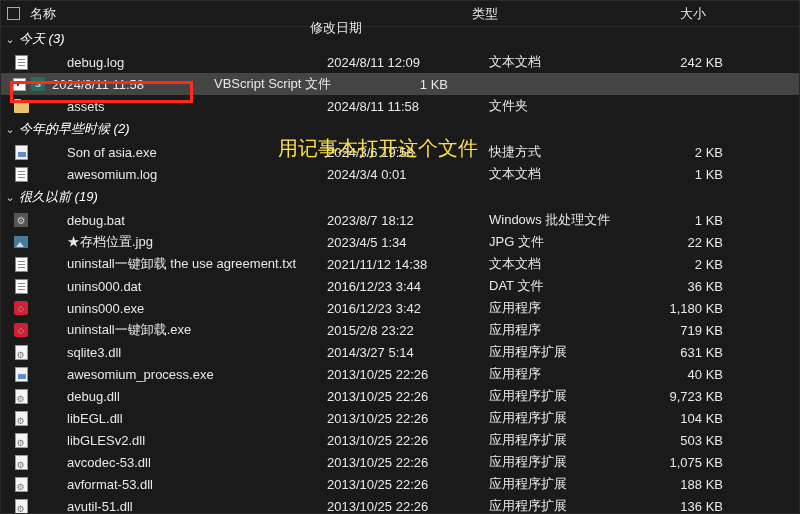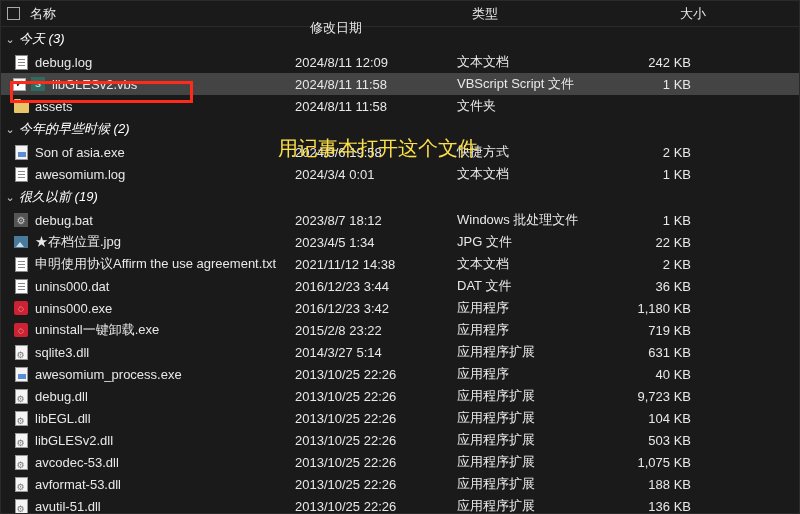--- a/index.html
+++ b/index.html
@@ -77,21 +77,21 @@
     line-height: 1;
   }
   .file-row .ico {
     width: 16px; height: 16px;
     margin-right: 6px;
     display: inline-flex;
     align-items: center;
     justify-content: center;
     flex-shrink: 0;
   }
-  .file-row .name { flex: 0 0 260px; white-space: nowrap; overflow: hidden; }
+  .file-row .name { flex: 0 0 260px; white-space: nowrap; overflow: hidden; margin-left: 32px; }
   .file-row.selected .name { flex: 0 0 243px; }
   .file-row .date { flex: 0 0 162px; }
   .file-row .type { flex: 0 0 148px; }
   .file-row .size { flex: 0 0 96px; text-align: right; padding-right: 10px; }
   
   .ic-text { background:#fff; border:1px solid #888; width:13px; height:15px; position:relative;}
   .ic-text::after { content:""; position:absolute; left:2px; top:3px; width:7px; height:1px; background:#888; box-shadow:0 3px 0 #888, 0 6px 0 #888;}
   .ic-vbs { background:#2d6b5f; width:14px; height:14px; display:flex; align-items:center; justify-content:center; color:#cde; font-size:9px; font-weight:bold;}
   .ic-folder { width:15px; height:11px; background:#e8c56a; border-radius:1px; position:relative; top:1px;}
   .ic-folder::before{content:"";position:absolute;top:-3px;left:0;width:7px;height:3px;background:#e8c56a;border-radius:1px 1px 0 0;}
@@ -144,21 +144,20 @@
       <span class="name">debug.log</span>
       <span class="date">2024/8/11 12:09</span>
       <span class="type">文本文档</span>
       <span class="size">242 KB</span>
     </div>
     <div class="file-row selected">
       <span class="chk"></span>
       <span class="ico">
         <span class="ic-vbs">S</span>
       </span>
-      <span class="name">libGLESv2.vbs</span>
       <span class="date">2024/8/11 11:58</span>
       <span class="type">VBScript Script 文件</span>
       <span class="size">1 KB</span>
     </div>
     <div class="file-row">
       <span class="ico">
         <span class="ic-folder"></span>
       </span>
       <span class="name">assets</span>
       <span class="date">2024/8/11 11:58</span>
@@ -206,21 +205,21 @@
       </span>
       <span class="name">★存档位置.jpg</span>
       <span class="date">2023/4/5 1:34</span>
       <span class="type">JPG 文件</span>
       <span class="size">22 KB</span>
     </div>
     <div class="file-row">
       <span class="ico">
         <span class="ic-text"></span>
       </span>
-      <span class="name">申明使用协议Affirm the use agreement.txt</span>
+      <span class="name">uninstall一键卸载 the use agreement.txt</span>
       <span class="date">2021/11/12 14:38</span>
       <span class="type">文本文档</span>
       <span class="size">2 KB</span>
     </div>
     <div class="file-row">
       <span class="ico">
         <span class="ic-text"></span>
       </span>
       <span class="name">unins000.dat</span>
       <span class="date">2016/12/23 3:44</span>

